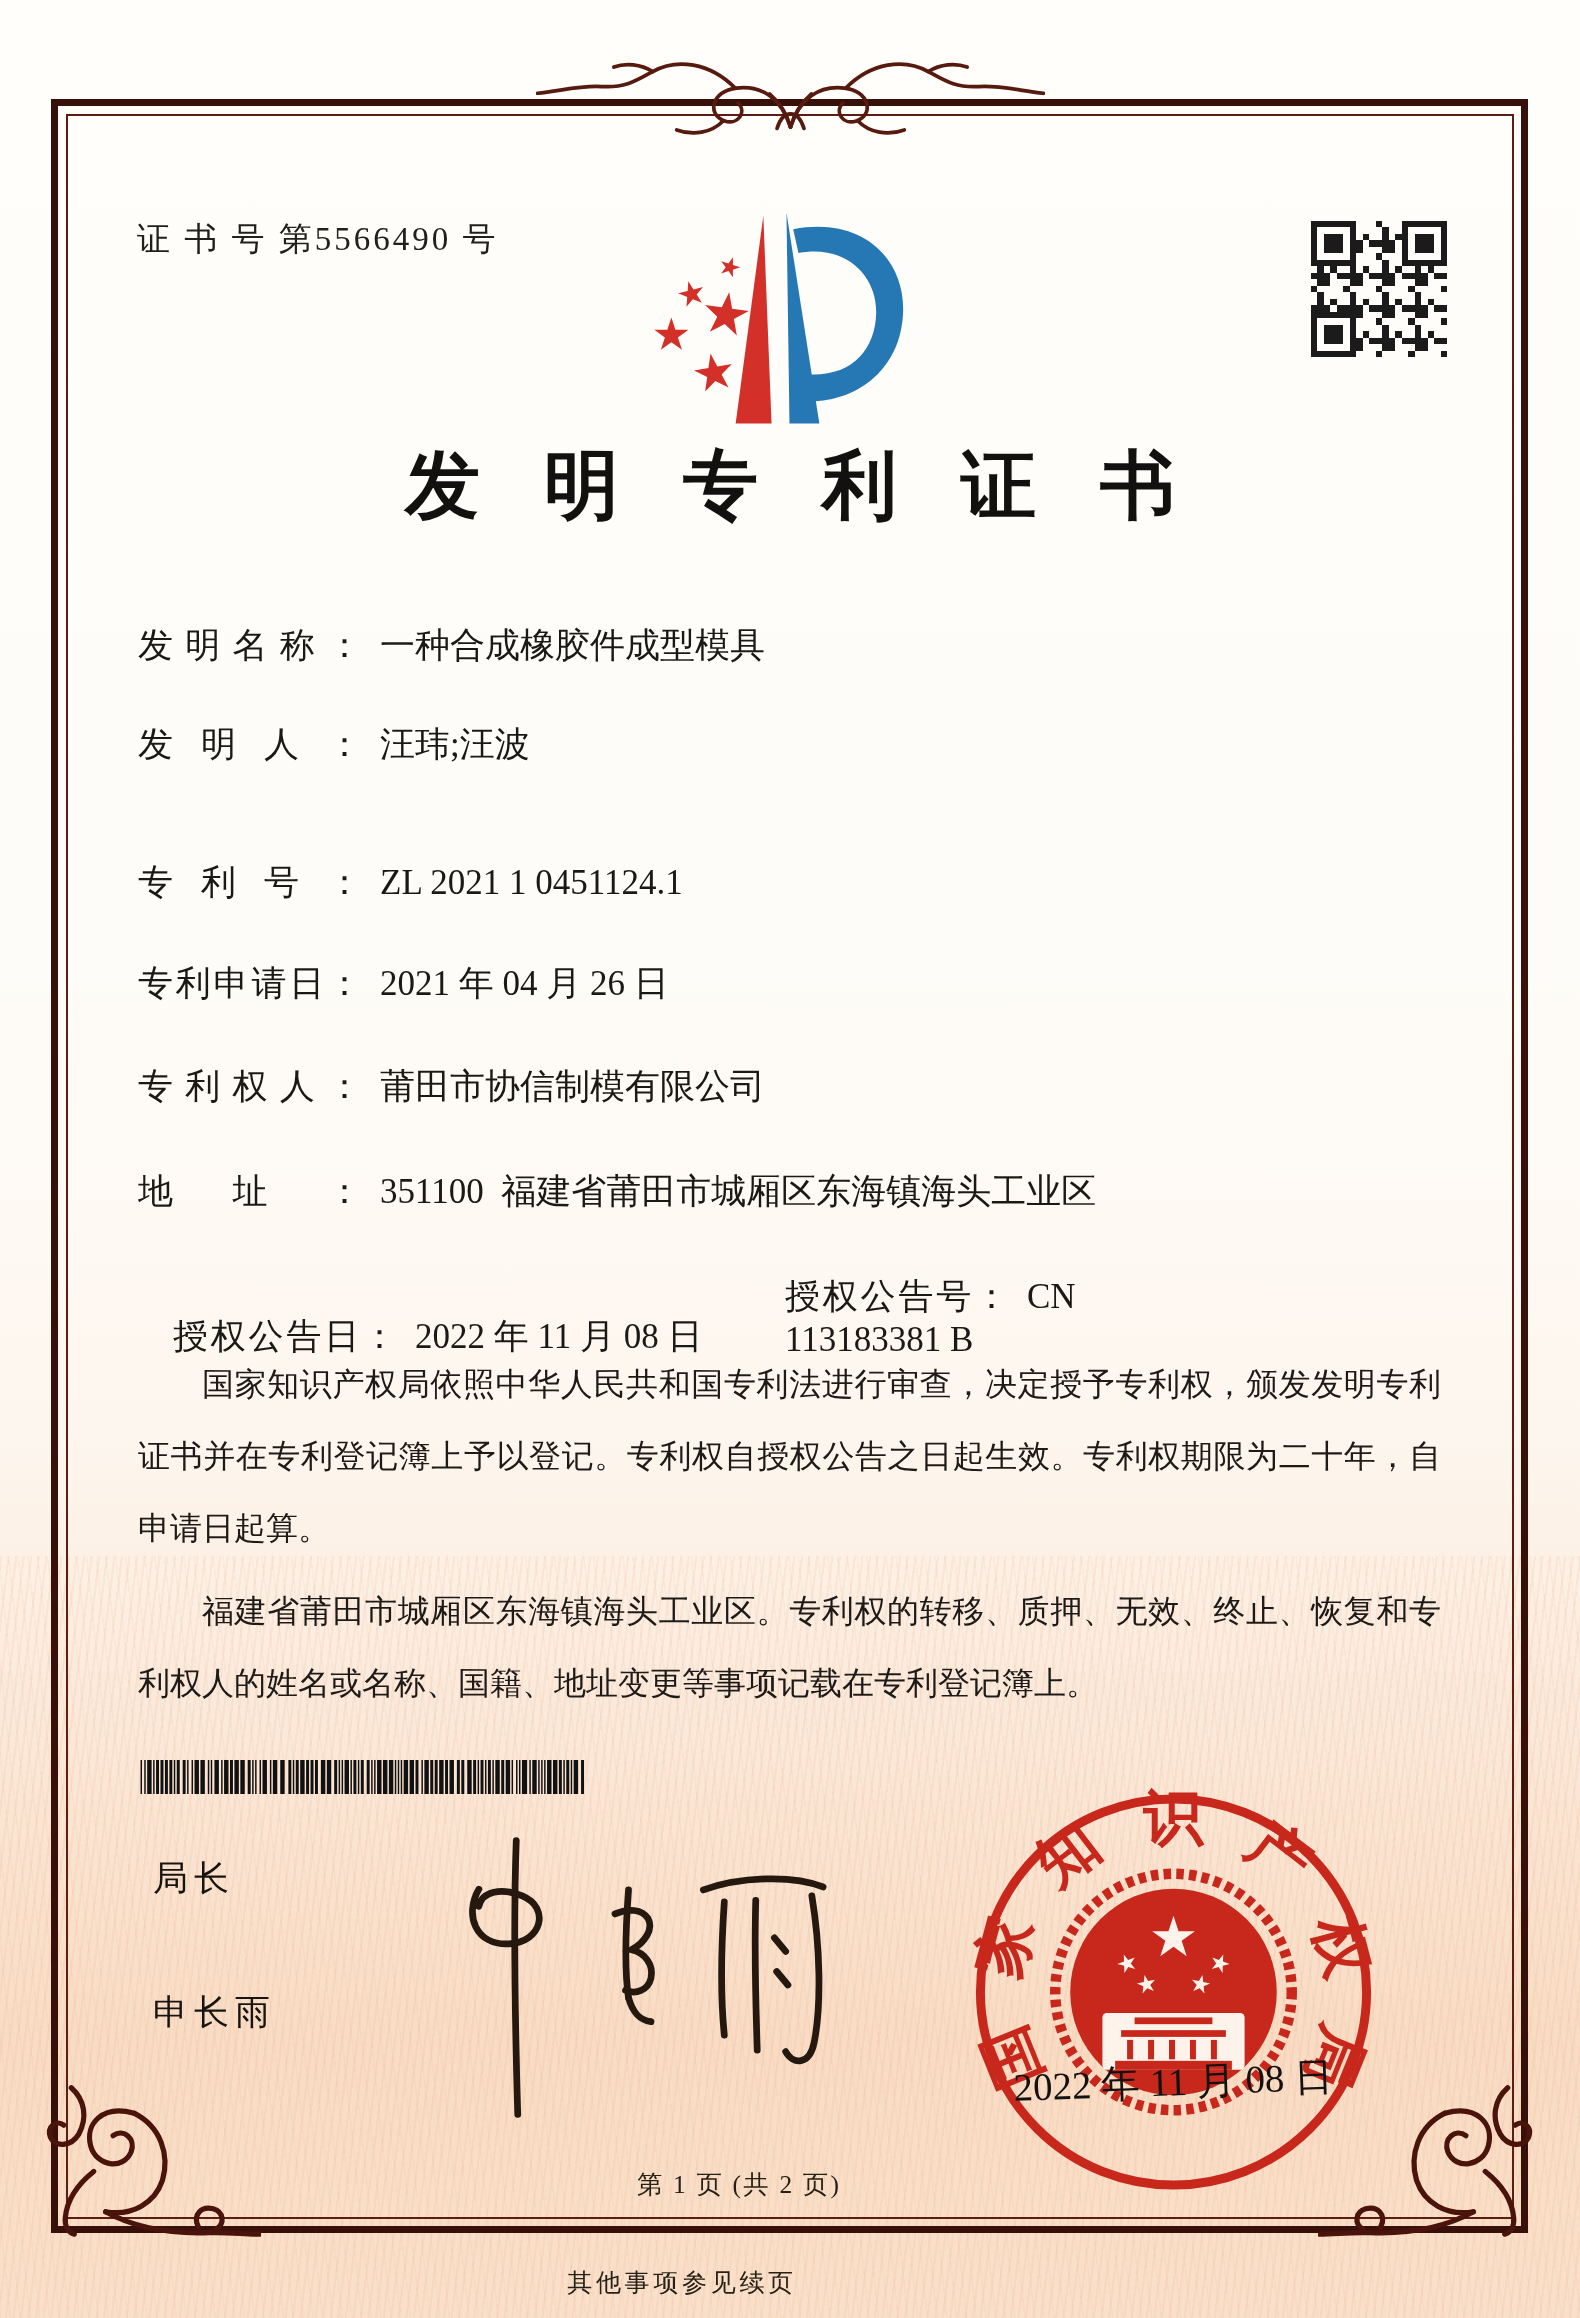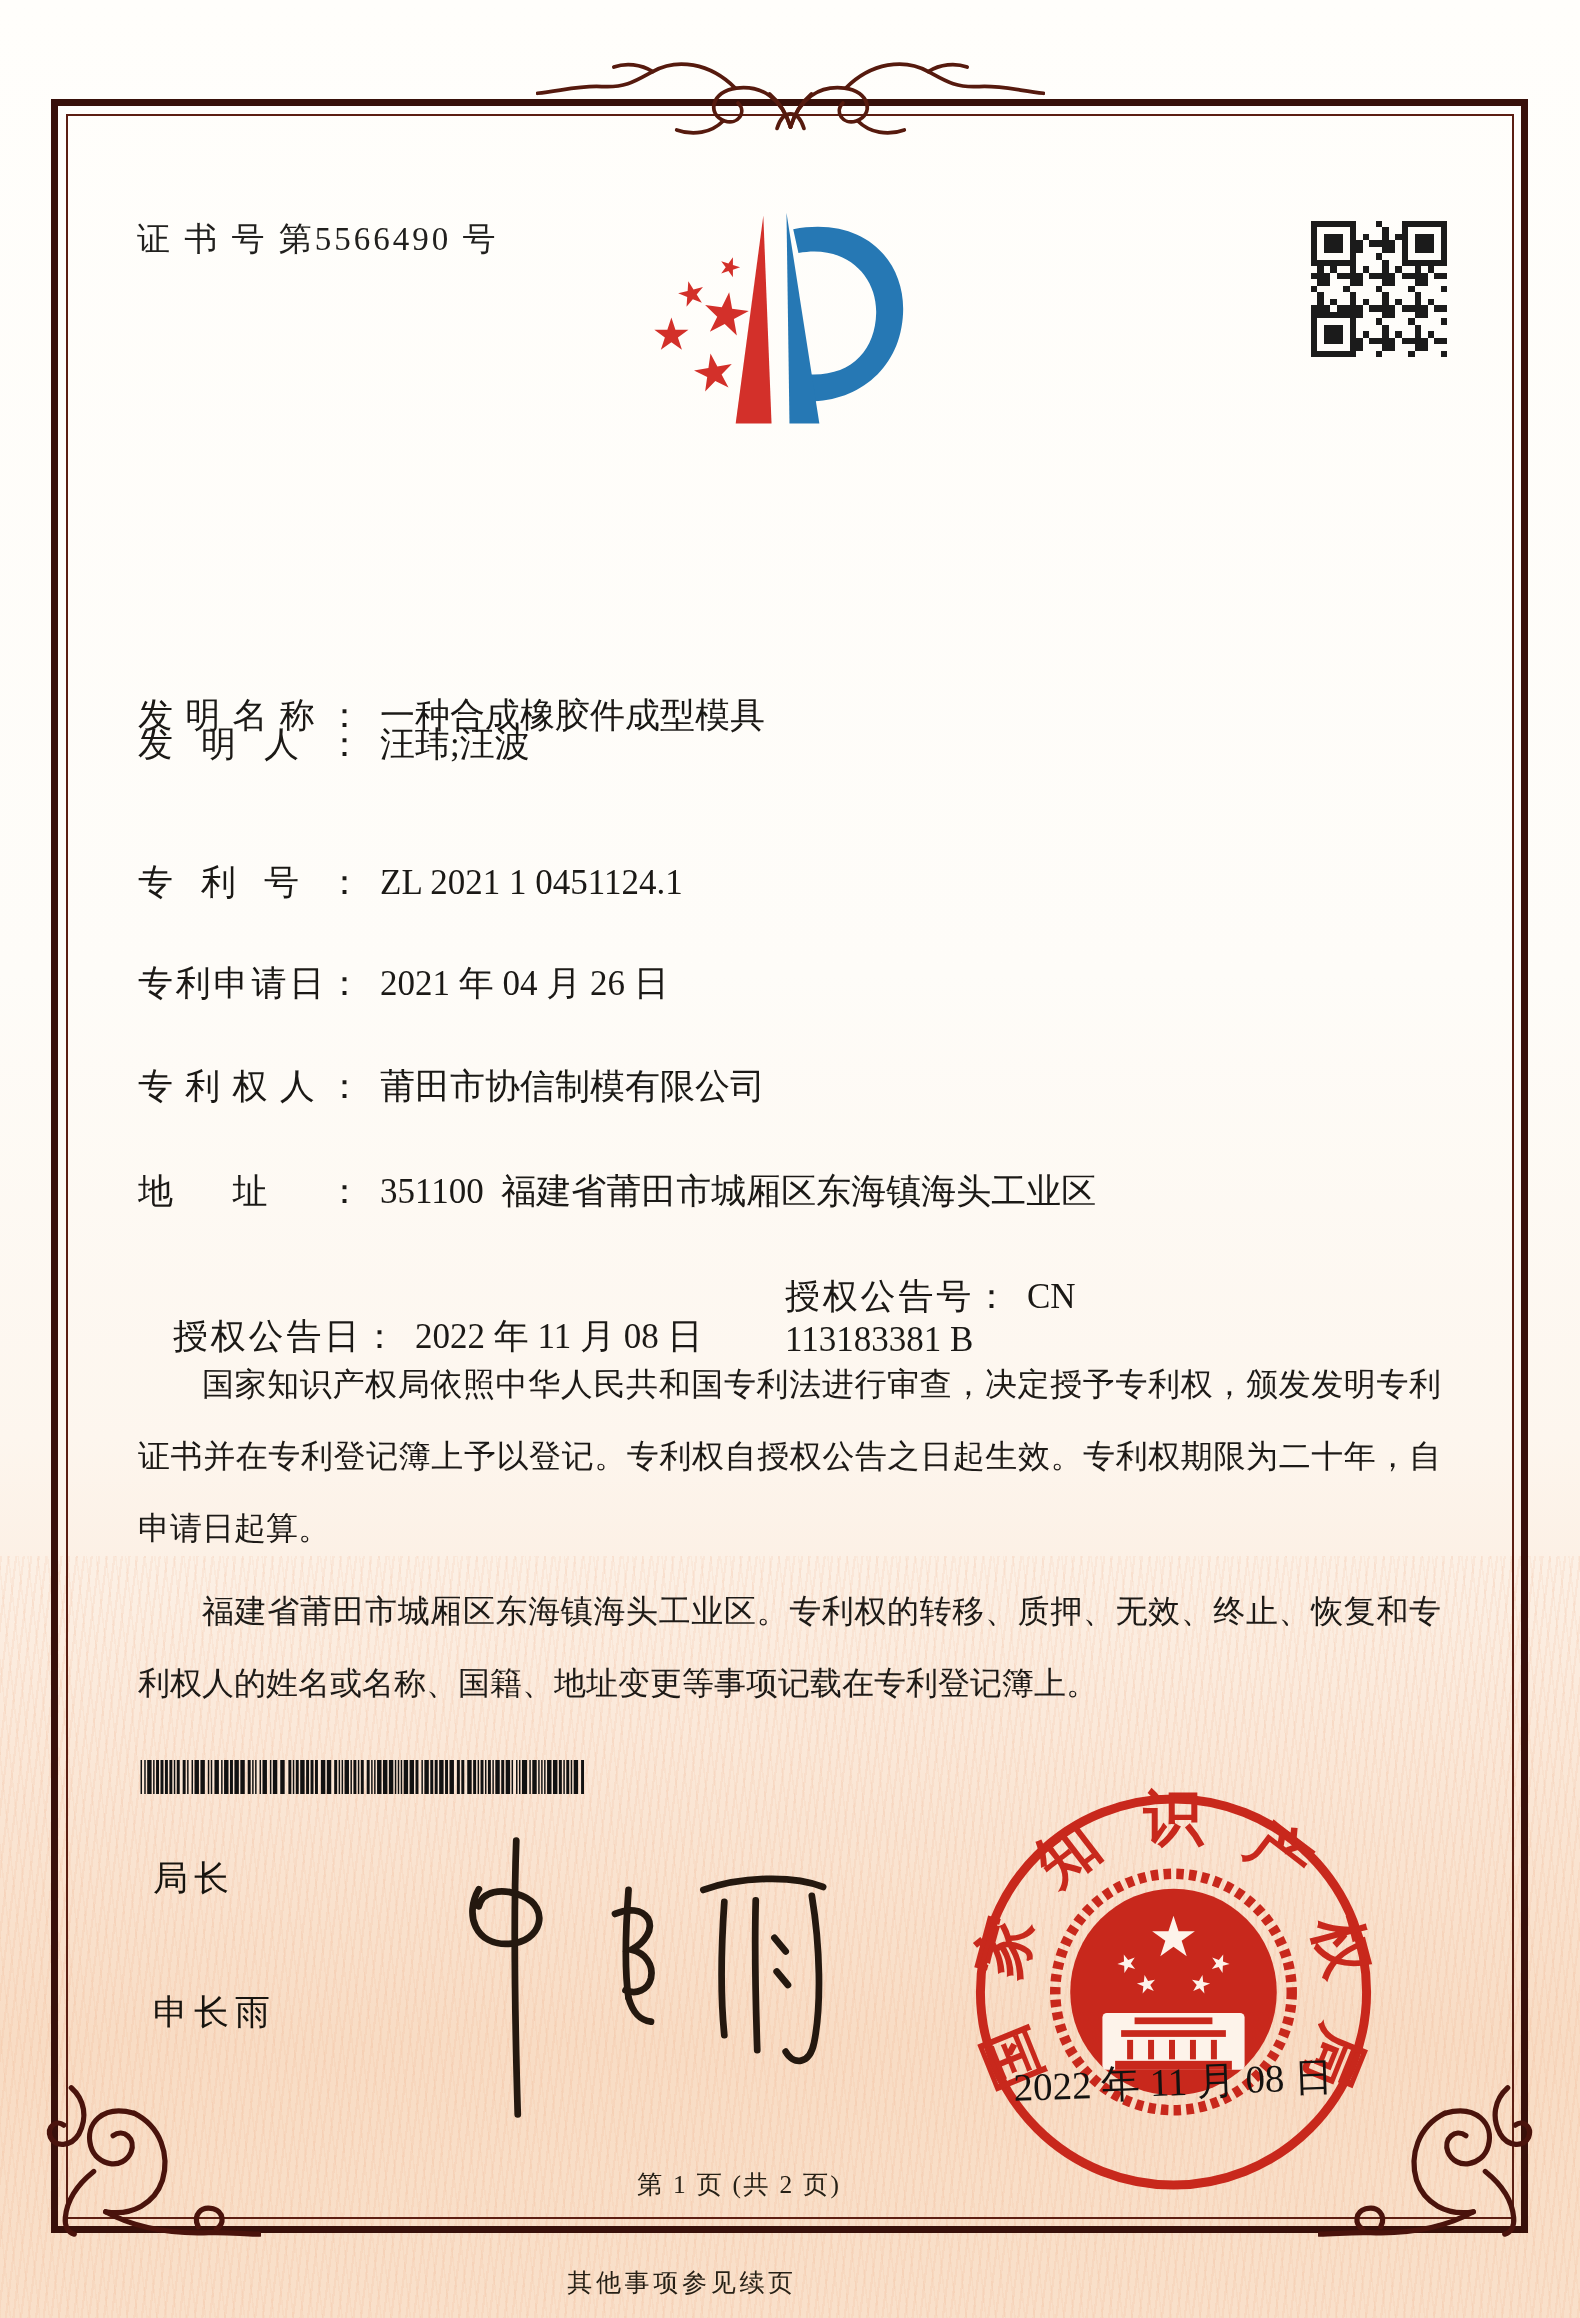--- a/index.html
+++ b/index.html
@@ -303,22 +303,23 @@
         <rect x="3" y="20" width="1" height="1"></rect>
         <rect x="4" y="20" width="1" height="1"></rect>
         <rect x="5" y="20" width="1" height="1"></rect>
         <rect x="6" y="20" width="1" height="1"></rect>
         <rect x="10" y="20" width="1" height="1"></rect>
         <rect x="15" y="20" width="1" height="1"></rect>
         <rect x="20" y="20" width="1" height="1"></rect>
       </g>
   </svg>
 
-
-  <div class="abs row" style="top:692px"><span class="lbl">发明名称：</span><span class="val">一种合成橡胶件成型模具</span></div>
+  <div class="abs title"><span>发明专利证书</span></div>
+
+  <div class="abs row" style="top:622px"><span class="lbl">发明名称：</span><span class="val">一种合成橡胶件成型模具</span></div>
   <div class="abs row" style="top:721px"><span class="lbl">发明人：</span><span class="val">汪玮;汪波</span></div>
   <div class="abs row" style="top:859px"><span class="lbl">专利号：</span><span class="val">ZL 2021 1 0451124.1</span></div>
   <div class="abs row" style="top:960px"><span class="lbl">专利申请日：</span><span class="val">2021 年 04 月 26 日</span></div>
   <div class="abs row" style="top:1063px"><span class="lbl">专利权人：</span><span class="val">莆田市协信制模有限公司</span></div>
   <div class="abs row" style="top:1168px"><span class="lbl">地址：</span><span class="val">351100  福建省莆田市城厢区东海镇海头工业区</span></div>
   <div class="abs row" style="top:1273px">
     <span class="lbl">授权公告日：</span><span class="val">2022 年 11 月 08 日</span>
     <span class="auth2"><span class="lbl">授权公告号：</span><span class="val">CN 113183381 B</span></span>
   </div>
 

